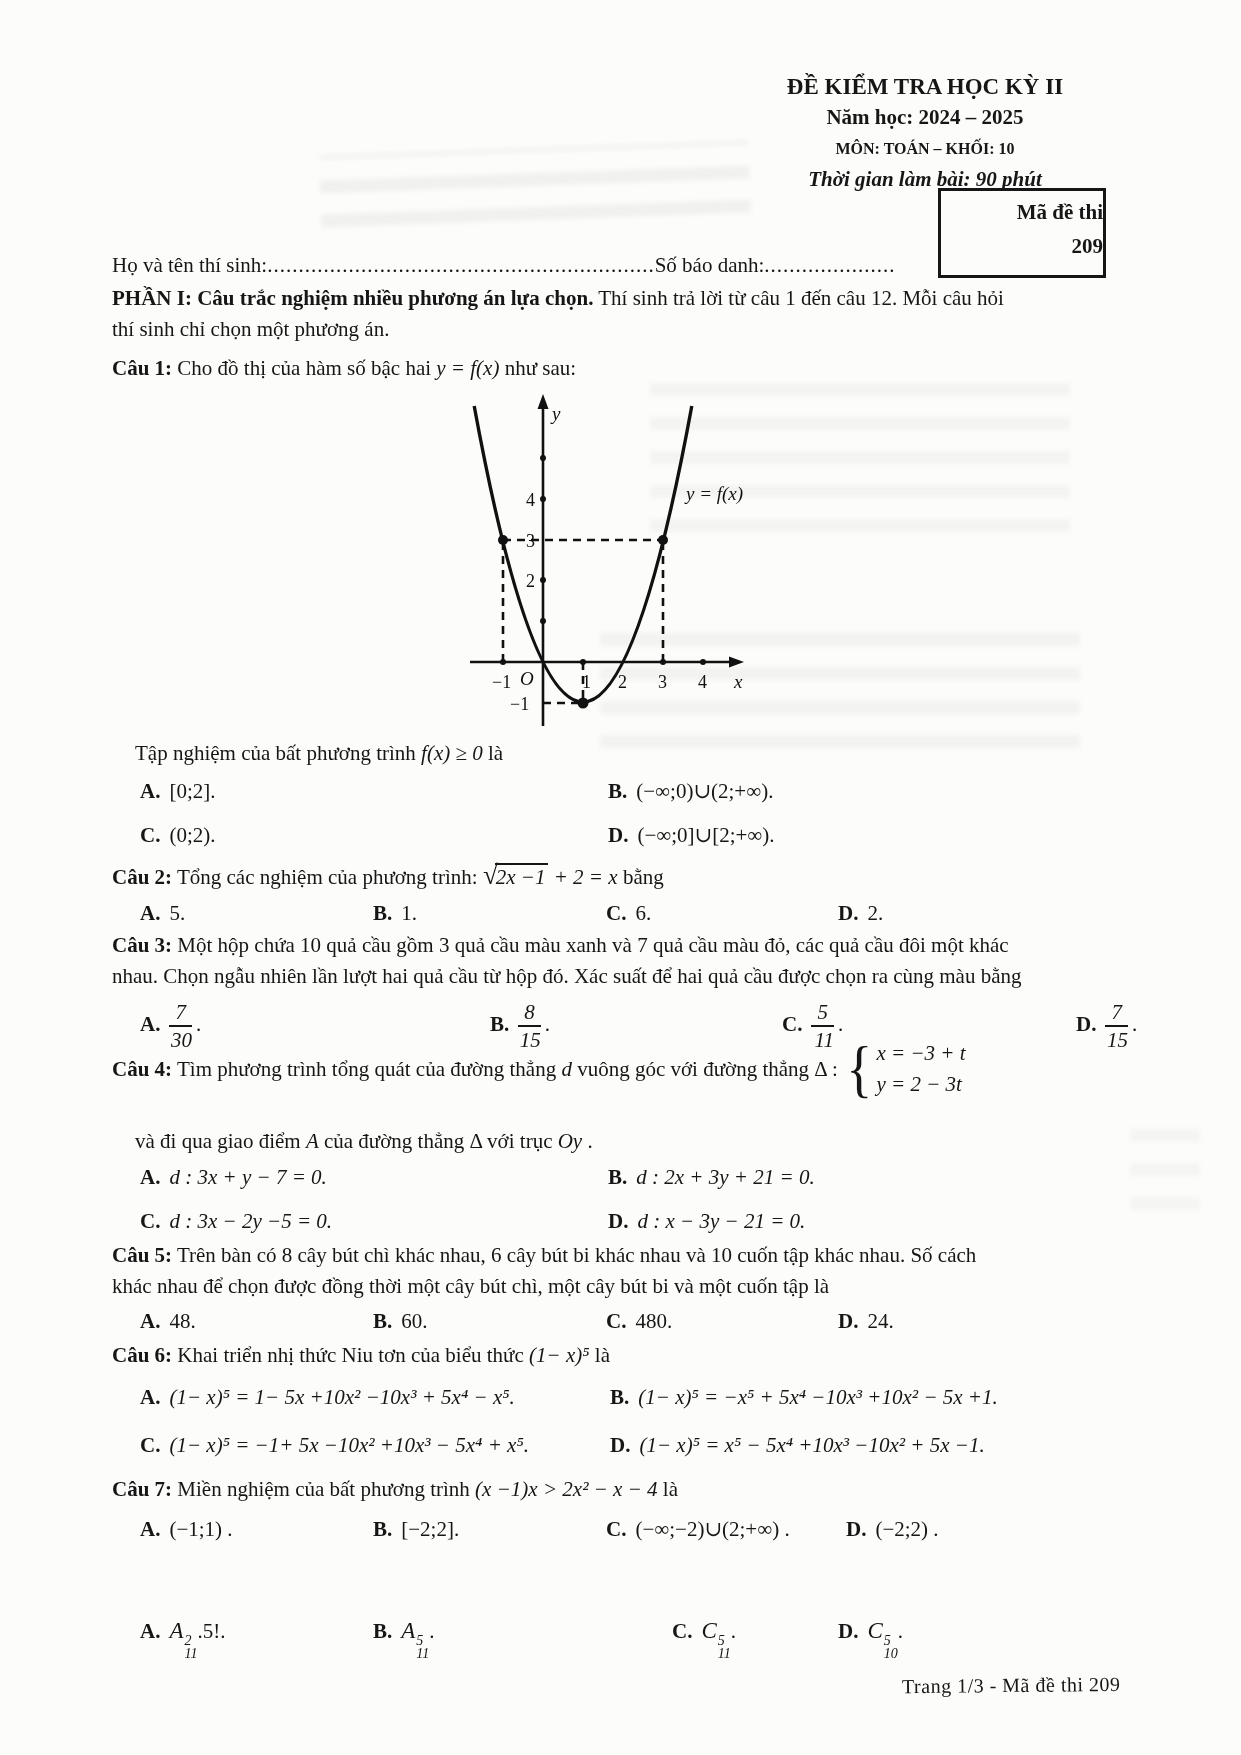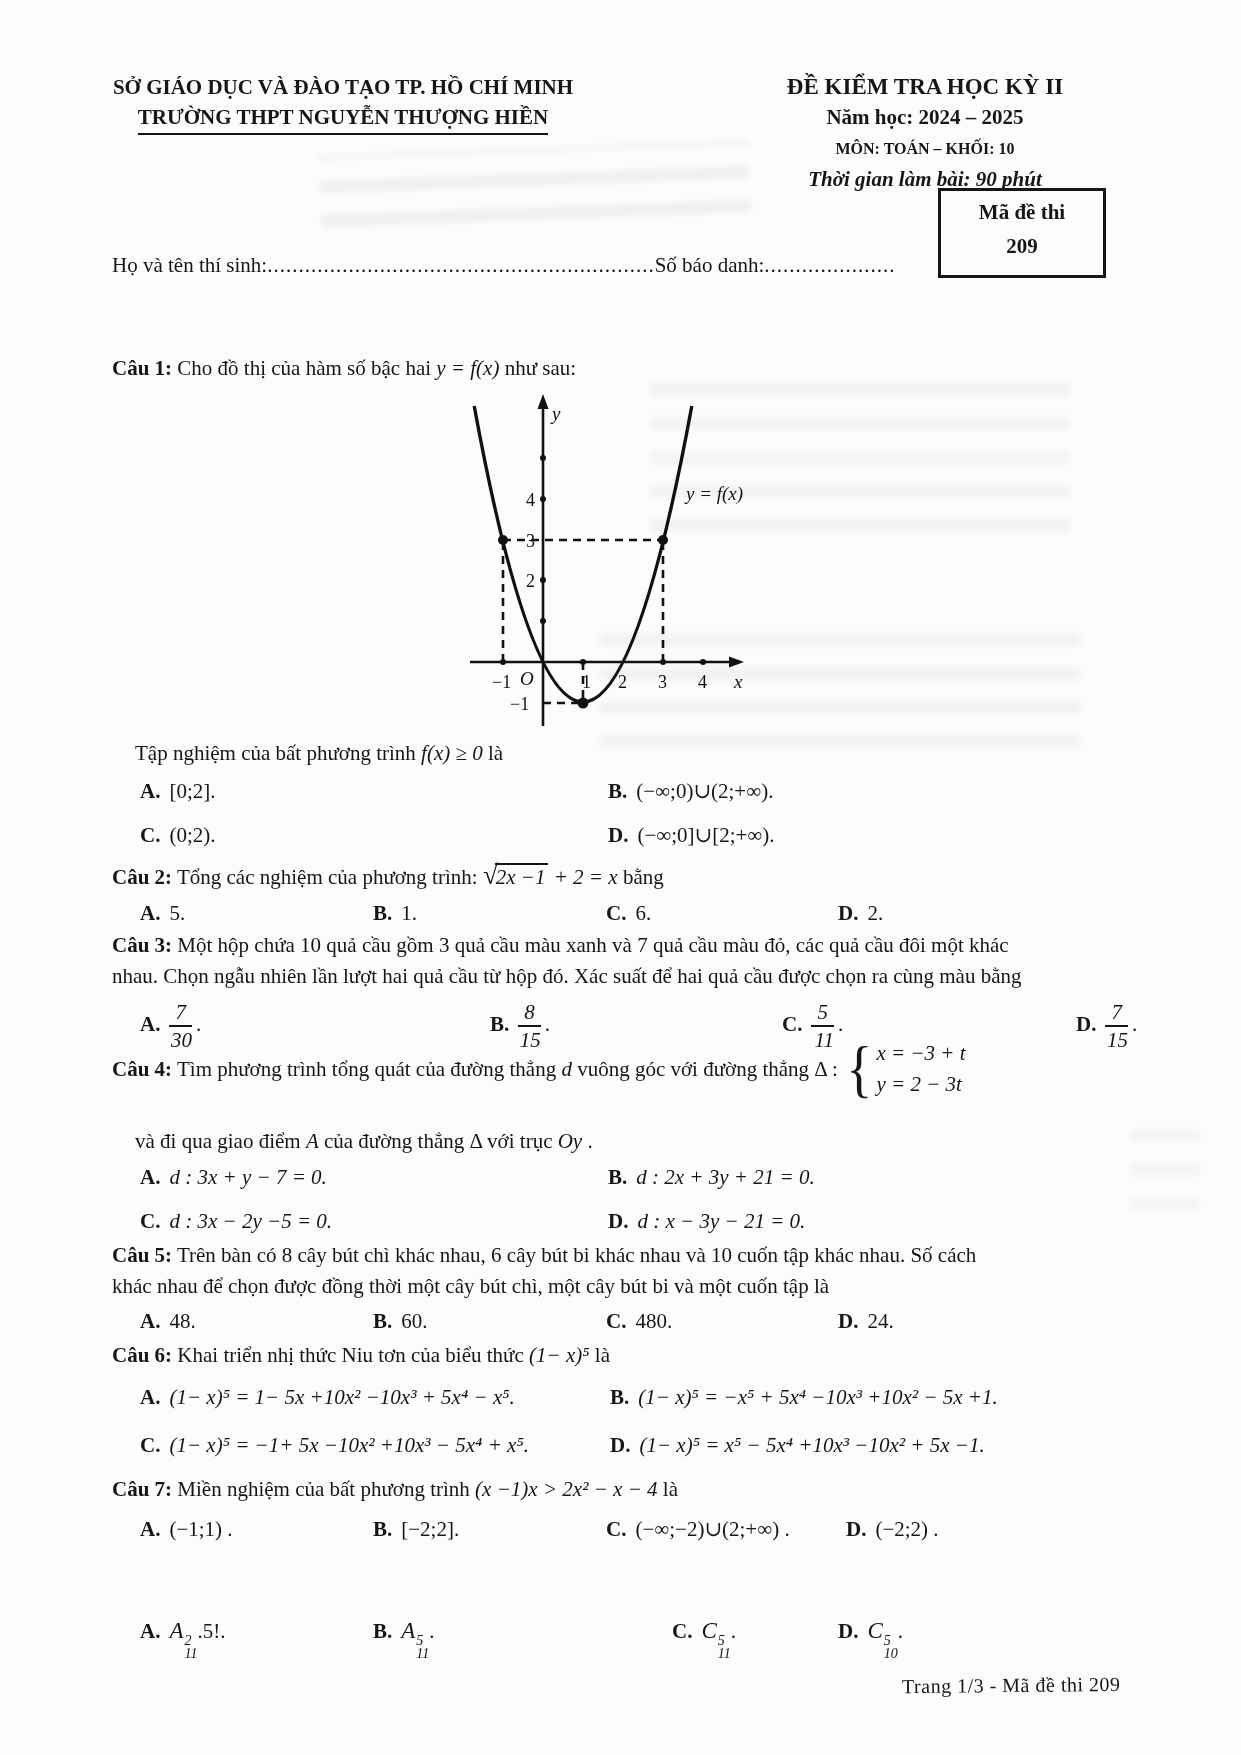--- a/index.html
+++ b/index.html
@@ -12,21 +12,21 @@
   .abs{position:absolute; white-space:nowrap;}
   .b{font-weight:bold;}
   .i{font-style:italic;}
   .m{font-style:italic;}
   .center{text-align:center;}
   
   .hdr-left{left:100px; top:72px; width:486px; line-height:30px;}
   .hdr-left .u{display:inline-block; border-bottom:2.5px solid #161616; padding-bottom:1px;}
   .hdr-right{left:700px; top:72px; width:450px; line-height:30px;}
   .exam-box{left:938px; top:188px; width:162px; height:80px; border:3px solid #161616;
-            text-align:center; padding-top:4px; line-height:34px; font-weight:bold;}
+            text-align:right; padding-top:4px; line-height:34px; font-weight:bold;}
   
   .dots{letter-spacing:1px;}
   
   .para{white-space:normal; width:1075px;}
   
   .okey{font-weight:bold; margin-right:9px;}
   .opt{position:absolute; white-space:nowrap;}
   
   .frac{display:inline-flex; flex-direction:column; text-align:center; vertical-align:middle;
         font-style:italic; line-height:24px; margin-right:4px;}
@@ -59,39 +59,39 @@
 </head>
 <body>
 
 <div class="page">
 
   <div class="smudge" style="left:320px; top:148px; width:430px; height:72px; opacity:.55; transform:rotate(-2deg);"></div>
   <div class="smudge" style="left:650px; top:382px; width:420px; height:150px; opacity:.4;"></div>
   <div class="smudge" style="left:600px; top:628px; width:480px; height:120px; opacity:.45;"></div>
   <div class="smudge" style="left:1130px; top:1115px; width:70px; height:95px; opacity:.35;"></div>
 
-  <div class="abs hdr-left center b">
-    <span>SỞ GIÁO DỤC VÀ ĐÀO TẠO TP. HỒ CHÍ MINH</span><br>
-    <span class="u">TRƯỜNG THPT NGUYỄN THƯỢNG HIỀN</span>
-  </div>
   <div class="abs hdr-right center">
     <span class="b" style="font-size:23px;">ĐỀ KIỂM TRA HỌC KỲ II</span><br>
     <span class="b">Năm học: 2024 – 2025</span><br>
     <span class="b" style="font-size:16px;">MÔN: TOÁN – KHỐI: 10</span><br>
     <span class="b i">Thời gian làm bài: 90 phút</span>
   </div>
   <div class="abs exam-box">
     <span>Mã đề thi</span><br>
     <span>209</span>
   </div>
 
   <div class="abs" style="left:112px; top:252px;">
     <span>Họ và tên thí sinh:</span><span class="dots">..............................................................</span><span>Số báo danh:</span><span class="dots">.....................</span>
   </div>
 
+  <div class="abs para" style="left:112px; top:283px; line-height:31px;">
+    <span class="b">PHẦN I: Câu trắc nghiệm nhiều phương án lựa chọn.</span><span> Thí sinh trả lời từ câu 1 đến câu 12. Mỗi câu hỏi</span><br>
+    <span>thí sinh chỉ chọn một phương án.</span>
+  </div>
 
   <div class="abs" style="left:112px; top:355px;">
     <span class="b">Câu 1:</span><span> Cho đồ thị của hàm số bậc hai </span><span class="m">y = f(x)</span><span> như sau:</span>
   </div>
 
   <div class="abs fig">
     <svg width="322" height="348" viewBox="0 0 322 348">
 
       <line x1="12" y1="274" x2="274" y2="274" stroke="#111" stroke-width="2.6"></line>
       <polygon points="286,274 271,268.5 271,279.5" fill="#111"></polygon>

